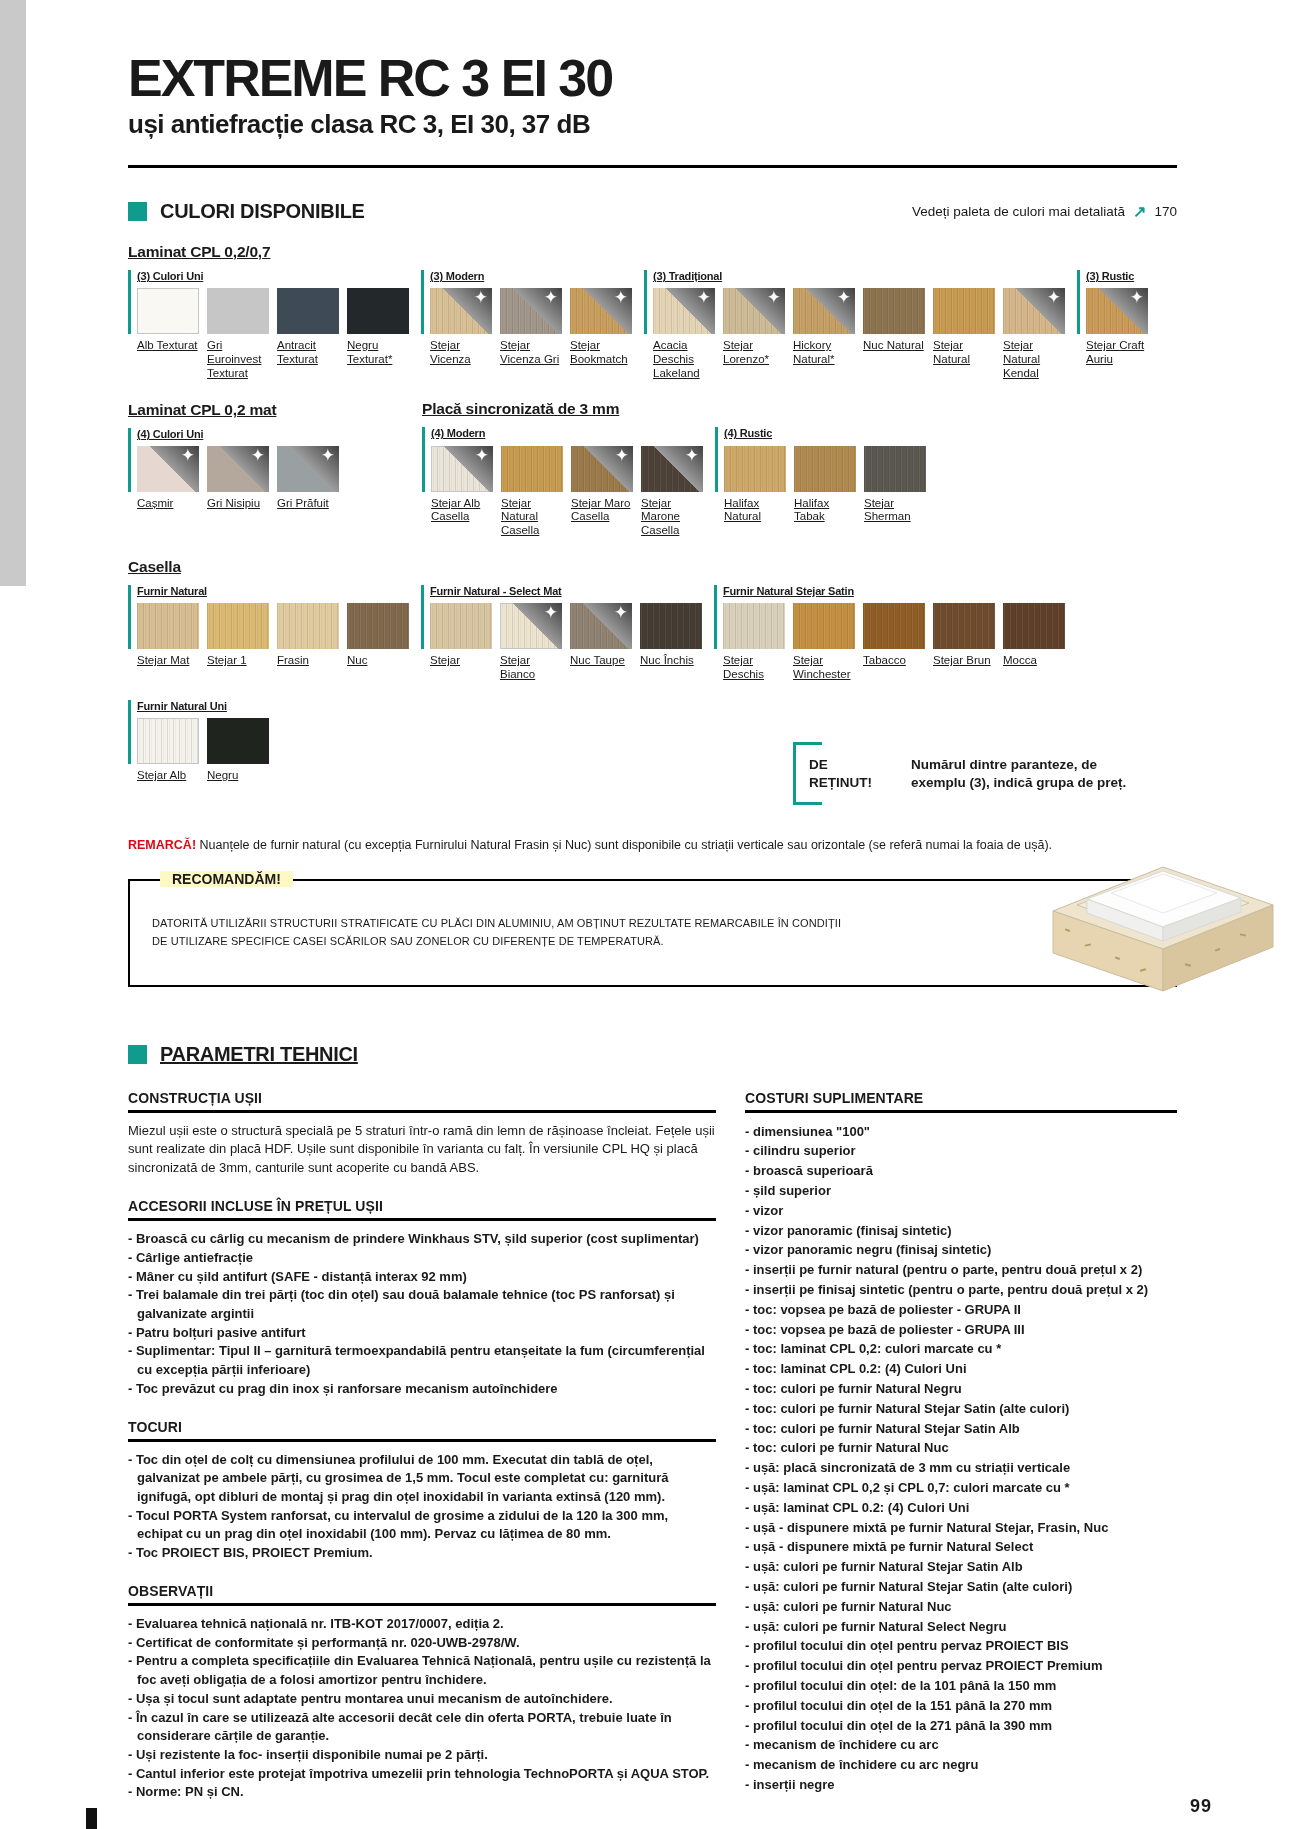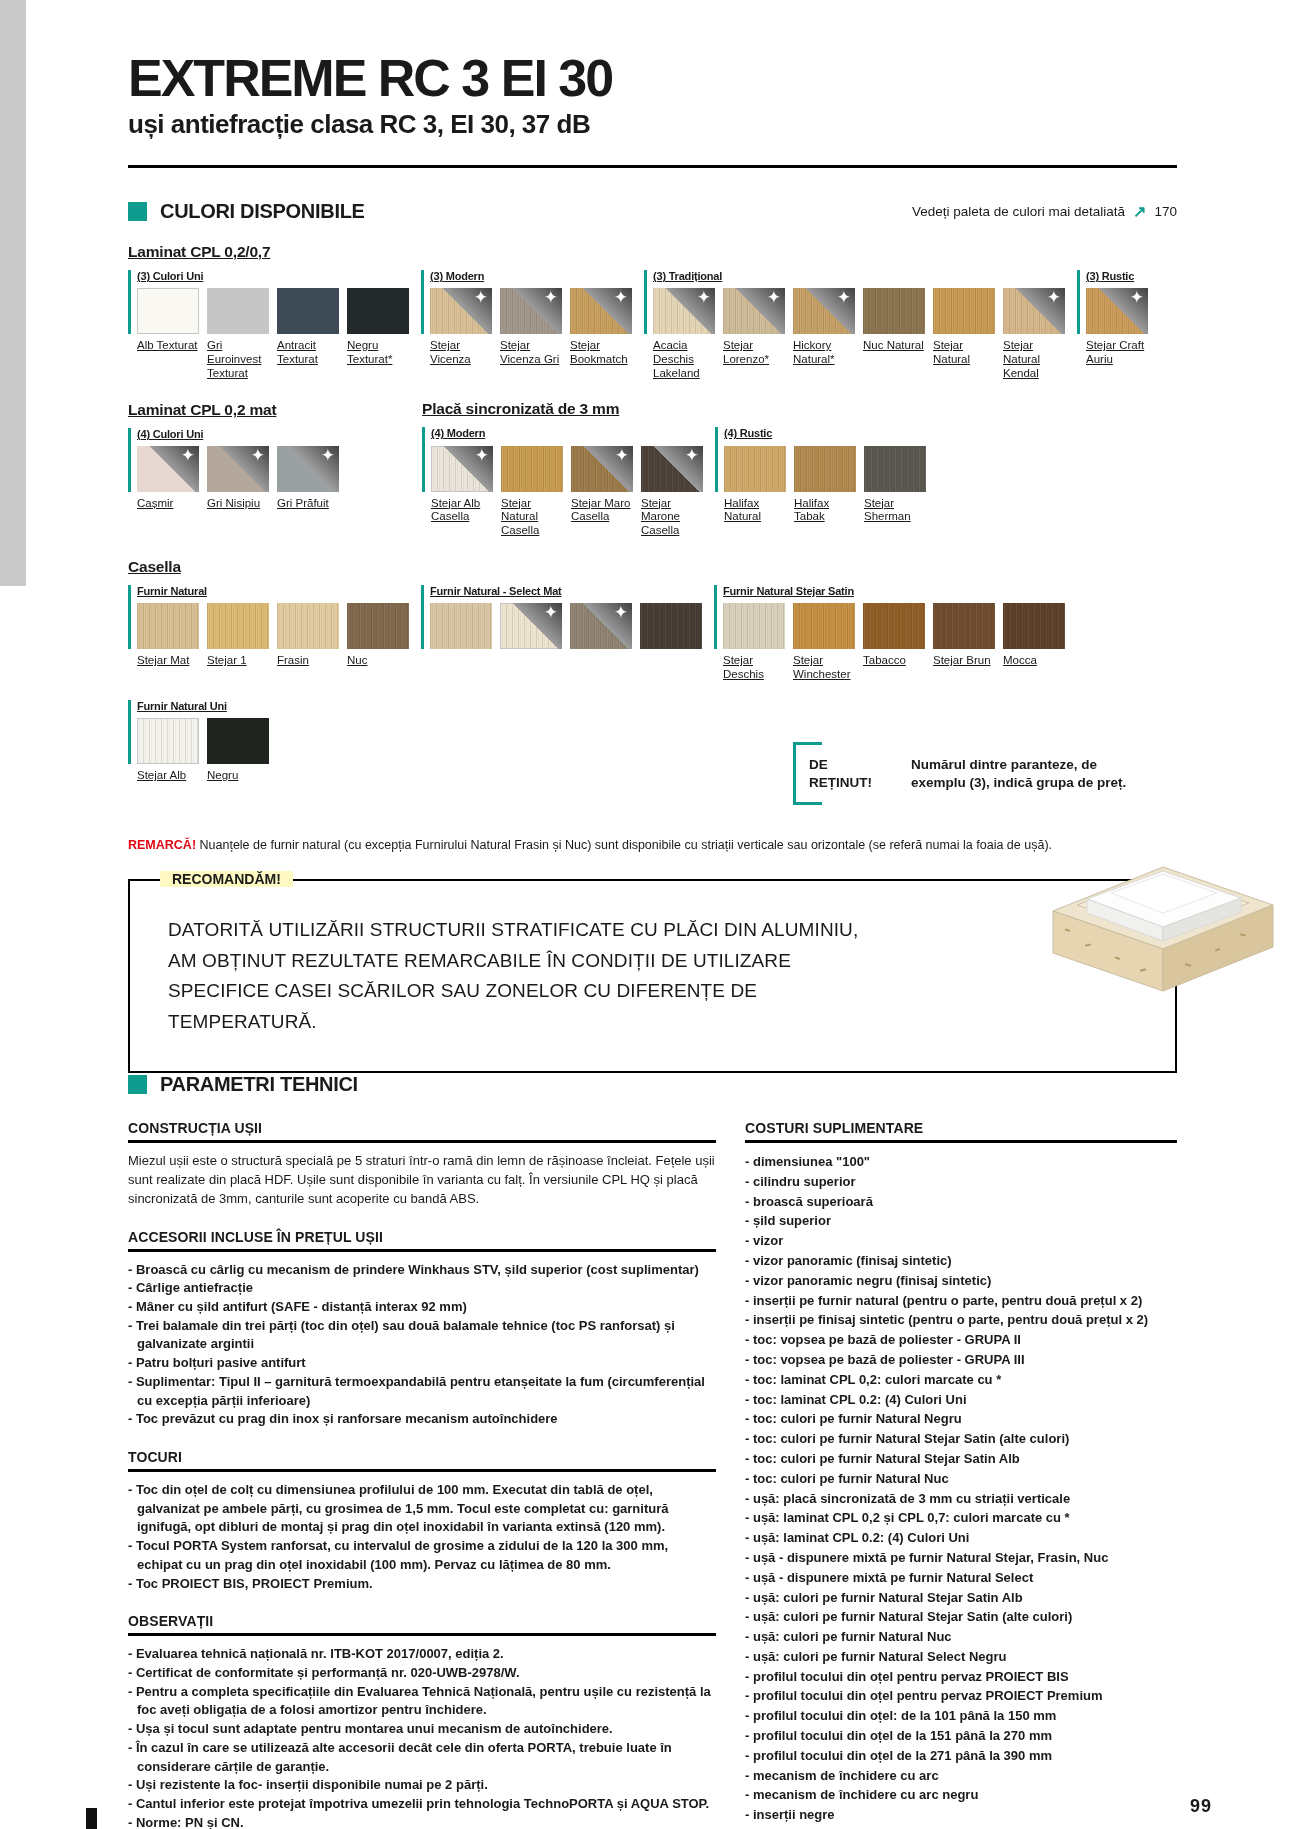--- a/index.html
+++ b/index.html
@@ -51,25 +51,25 @@
     border:3px solid var(--teal);border-right:none;}
   .ret-label{font-weight:bold;font-size:13.5px;width:78px;flex:0 0 78px;line-height:1.3;}
   .ret-text{font-weight:bold;font-size:13.5px;line-height:1.3;flex:1;}
 
   .remark{margin-top:28px;font-size:12.5px;line-height:1.3;}
   .remark-label{color:var(--red);font-weight:bold;}
 
   
   .recom{position:relative;border:2px solid #000;margin-top:26px;padding:34px 290px 34px 22px;}
   .recom-title{position:absolute;top:-10px;left:30px;background:#fef9c3;padding:0 12px;font-weight:bold;font-size:14px;}
-  .recom-text{font-size:19px;line-height:1.6;letter-spacing:0.1px;max-width:700px;margin-left:16px;}
+  .recom-text{font-size:11px;line-height:1.6;letter-spacing:0.1px;max-width:700px;}
   .door{position:absolute;right:-112px;top:-32px;width:262px;height:150px;}
 
   
-  .tech-hdr{}
+  .tech-hdr{margin-top:56px;text-decoration:underline;}
   .tech-cols{display:flex;margin-top:24px;}
   .col-left{width:588px;flex:0 0 588px;}
   .col-right{width:432px;flex:0 0 432px;margin-left:29px;}
   .th{font-weight:bold;font-size:14px;letter-spacing:0.1px;border-bottom:3px solid #000;padding-bottom:4px;margin:20px 0 9px;}
   .col-left > .th:first-child, .col-right > .th:first-child{margin-top:0;}
   .tp{font-size:13px;line-height:1.45;margin:0 0 6px;}
   .tli{font-size:13px;line-height:1.44;padding-left:9px;text-indent:-9px;}
   .col-right .tli{line-height:1.523;}
   .tli.bold{font-weight:bold;}
 </style>
@@ -322,20 +322,26 @@
                         <span class="star">✦</span>
                       </div>
                     </div>
                     <div class="sw" style="background-color: rgb(143, 130, 114); background-image: repeating-linear-gradient(90deg, rgba(70, 45, 15, 0.13) 0px, rgba(70, 45, 15, 0.13) 1px, rgba(255, 255, 255, 0.07) 1px, rgba(255, 255, 255, 0.07) 2px, rgba(0, 0, 0, 0.03) 2px, rgba(0, 0, 0, 0.03) 3px, rgba(0, 0, 0, 0) 3px, rgba(0, 0, 0, 0) 6px);">
                       <div class="corner">
                         <span class="star">✦</span>
                       </div>
                     </div>
                     <div class="sw" style="background-color: rgb(69, 60, 51); background-image: repeating-linear-gradient(90deg, rgba(70, 45, 15, 0.13) 0px, rgba(70, 45, 15, 0.13) 1px, rgba(255, 255, 255, 0.07) 1px, rgba(255, 255, 255, 0.07) 2px, rgba(0, 0, 0, 0.03) 2px, rgba(0, 0, 0, 0.03) 3px, rgba(0, 0, 0, 0) 3px, rgba(0, 0, 0, 0) 6px);"></div>
                   </div>
+                </div>
+                <div class="lab-row">
+                  <div class="sw-label">Stejar</div>
+                  <div class="sw-label">Stejar Bianco</div>
+                  <div class="sw-label">Nuc Taupe</div>
+                  <div class="sw-label">Nuc Închis</div>
                 </div>
               </div>
               <div class="group">
                 <div class="gbar">
                   <div class="gname">Furnir Natural Stejar Satin</div>
                   <div class="sw-row">
                     <div class="sw" style="background-color: rgb(217, 208, 188); background-image: repeating-linear-gradient(90deg, rgba(70, 45, 15, 0.13) 0px, rgba(70, 45, 15, 0.13) 1px, rgba(255, 255, 255, 0.07) 1px, rgba(255, 255, 255, 0.07) 2px, rgba(0, 0, 0, 0.03) 2px, rgba(0, 0, 0, 0.03) 3px, rgba(0, 0, 0, 0) 3px, rgba(0, 0, 0, 0) 6px);"></div>
                     <div class="sw" style="background-color: rgb(195, 143, 66); background-image: repeating-linear-gradient(90deg, rgba(70, 45, 15, 0.13) 0px, rgba(70, 45, 15, 0.13) 1px, rgba(255, 255, 255, 0.07) 1px, rgba(255, 255, 255, 0.07) 2px, rgba(0, 0, 0, 0.03) 2px, rgba(0, 0, 0, 0.03) 3px, rgba(0, 0, 0, 0) 3px, rgba(0, 0, 0, 0) 6px);"></div>
                     <div class="sw" style="background-color: rgb(143, 93, 38); background-image: repeating-linear-gradient(90deg, rgba(70, 45, 15, 0.13) 0px, rgba(70, 45, 15, 0.13) 1px, rgba(255, 255, 255, 0.07) 1px, rgba(255, 255, 255, 0.07) 2px, rgba(0, 0, 0, 0.03) 2px, rgba(0, 0, 0, 0.03) 3px, rgba(0, 0, 0, 0) 3px, rgba(0, 0, 0, 0) 6px);"></div>
                     <div class="sw" style="background-color: rgb(111, 75, 45); background-image: repeating-linear-gradient(90deg, rgba(70, 45, 15, 0.13) 0px, rgba(70, 45, 15, 0.13) 1px, rgba(255, 255, 255, 0.07) 1px, rgba(255, 255, 255, 0.07) 2px, rgba(0, 0, 0, 0.03) 2px, rgba(0, 0, 0, 0.03) 3px, rgba(0, 0, 0, 0) 3px, rgba(0, 0, 0, 0) 6px);"></div>

